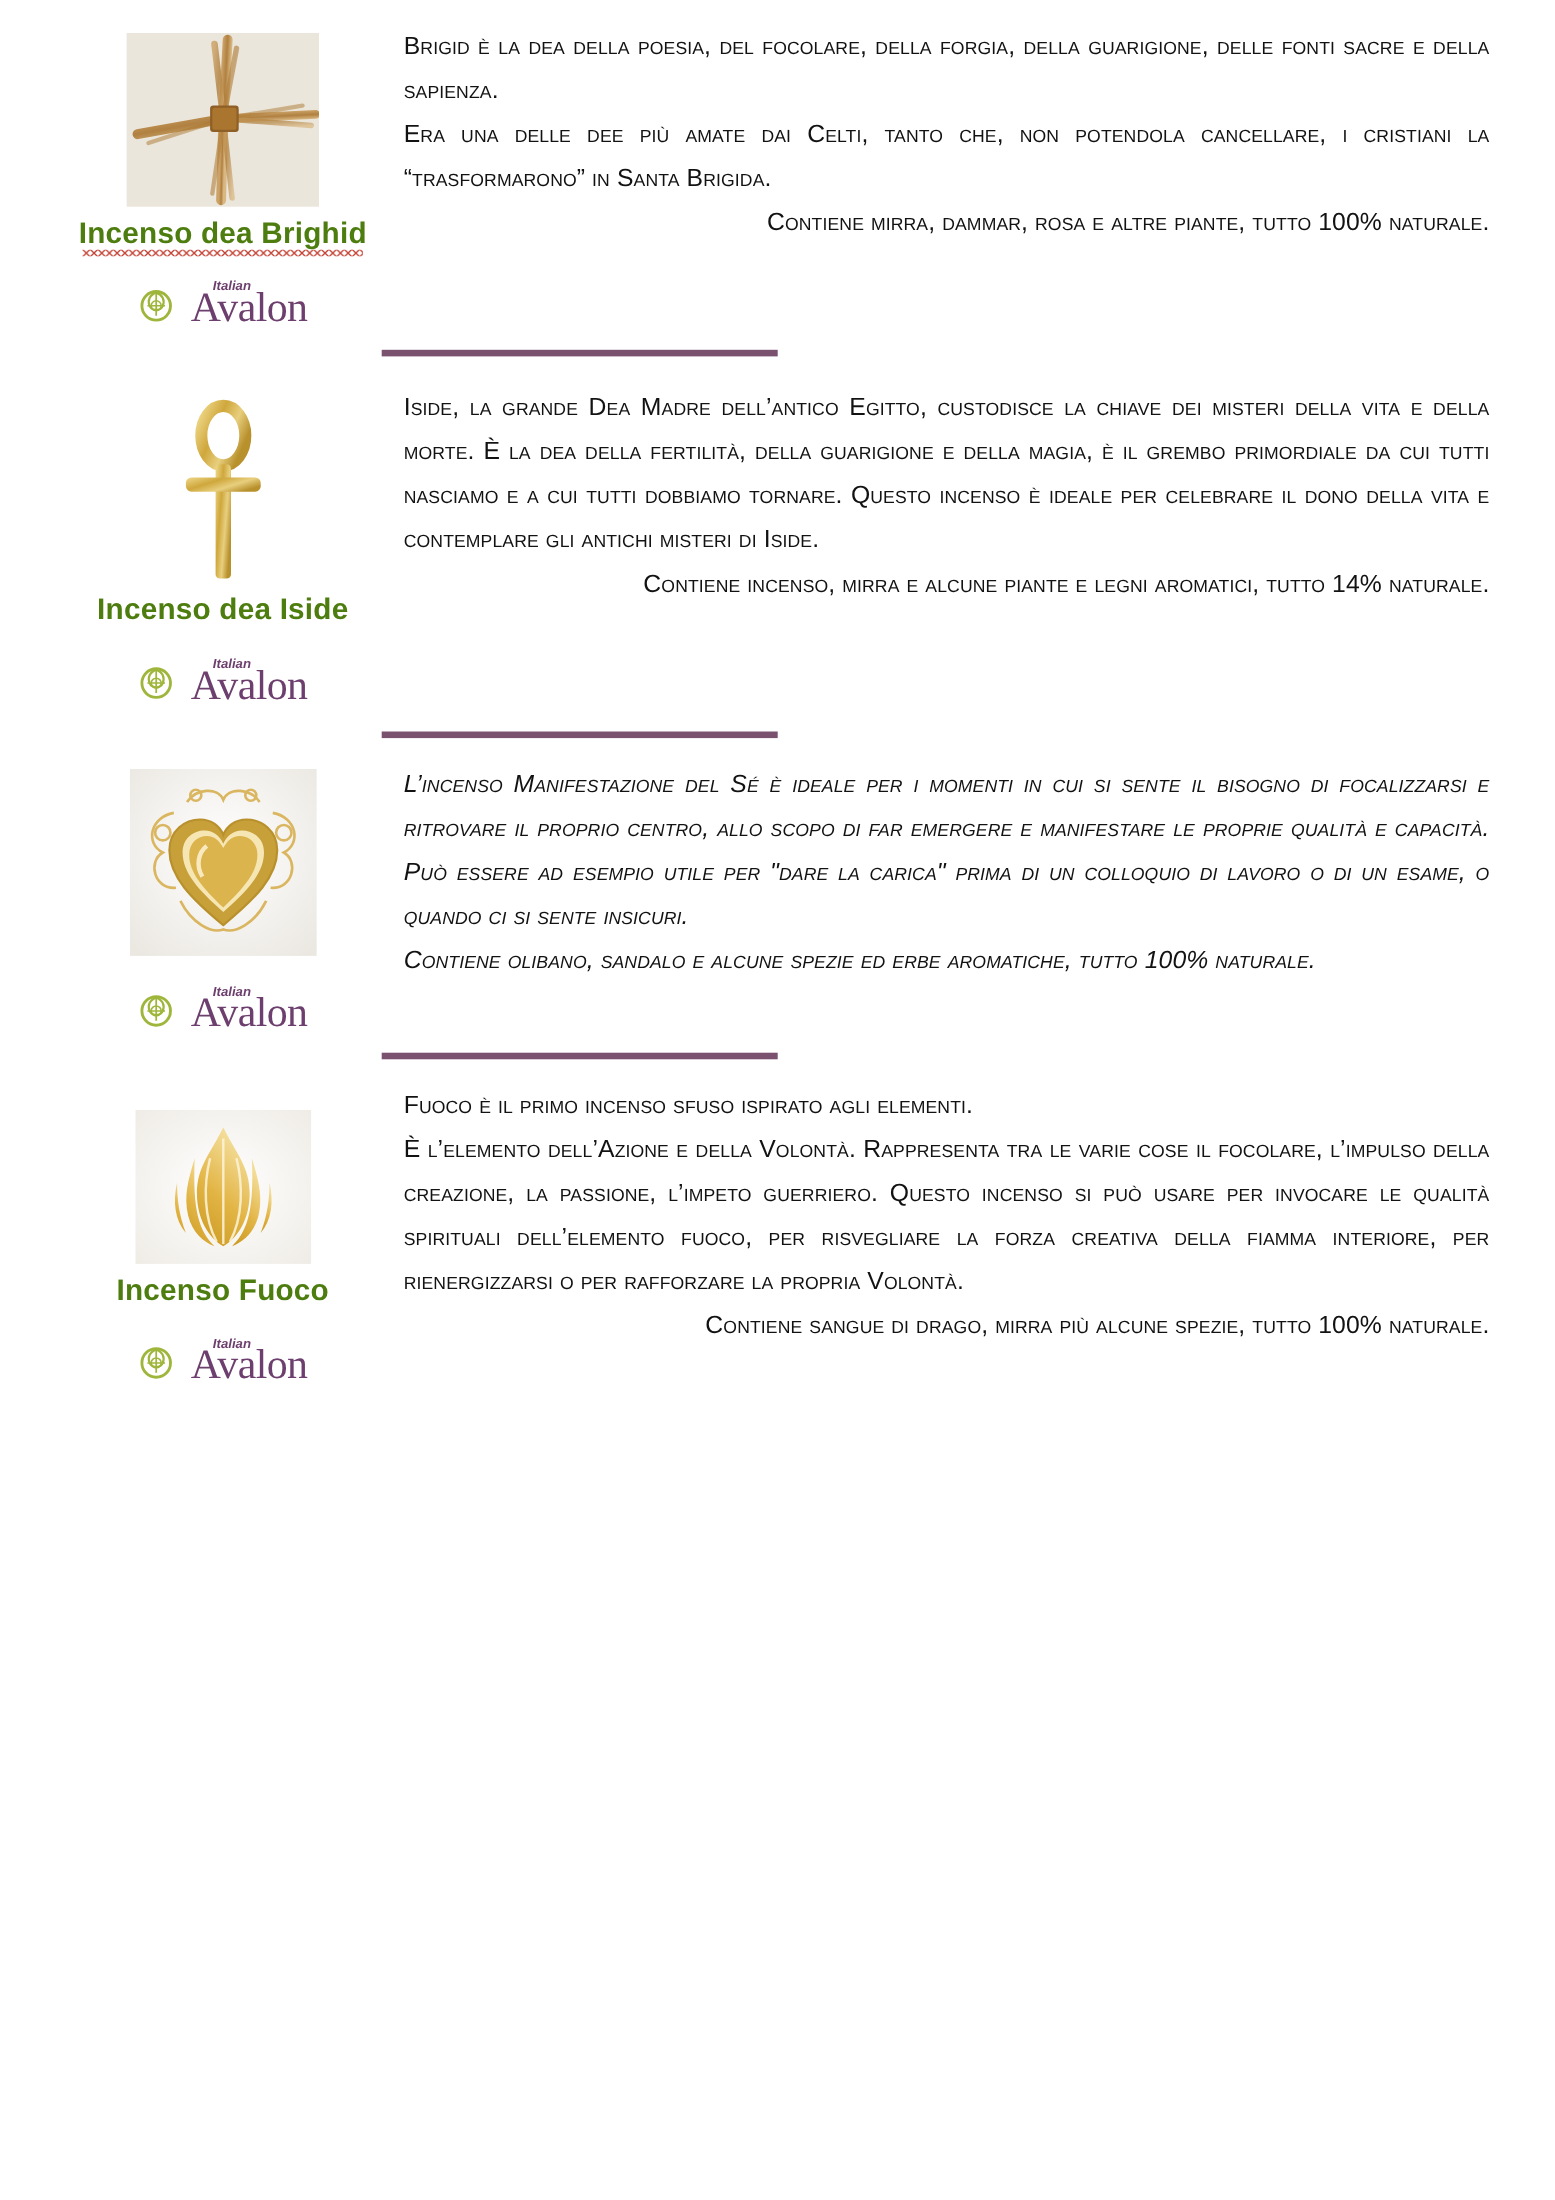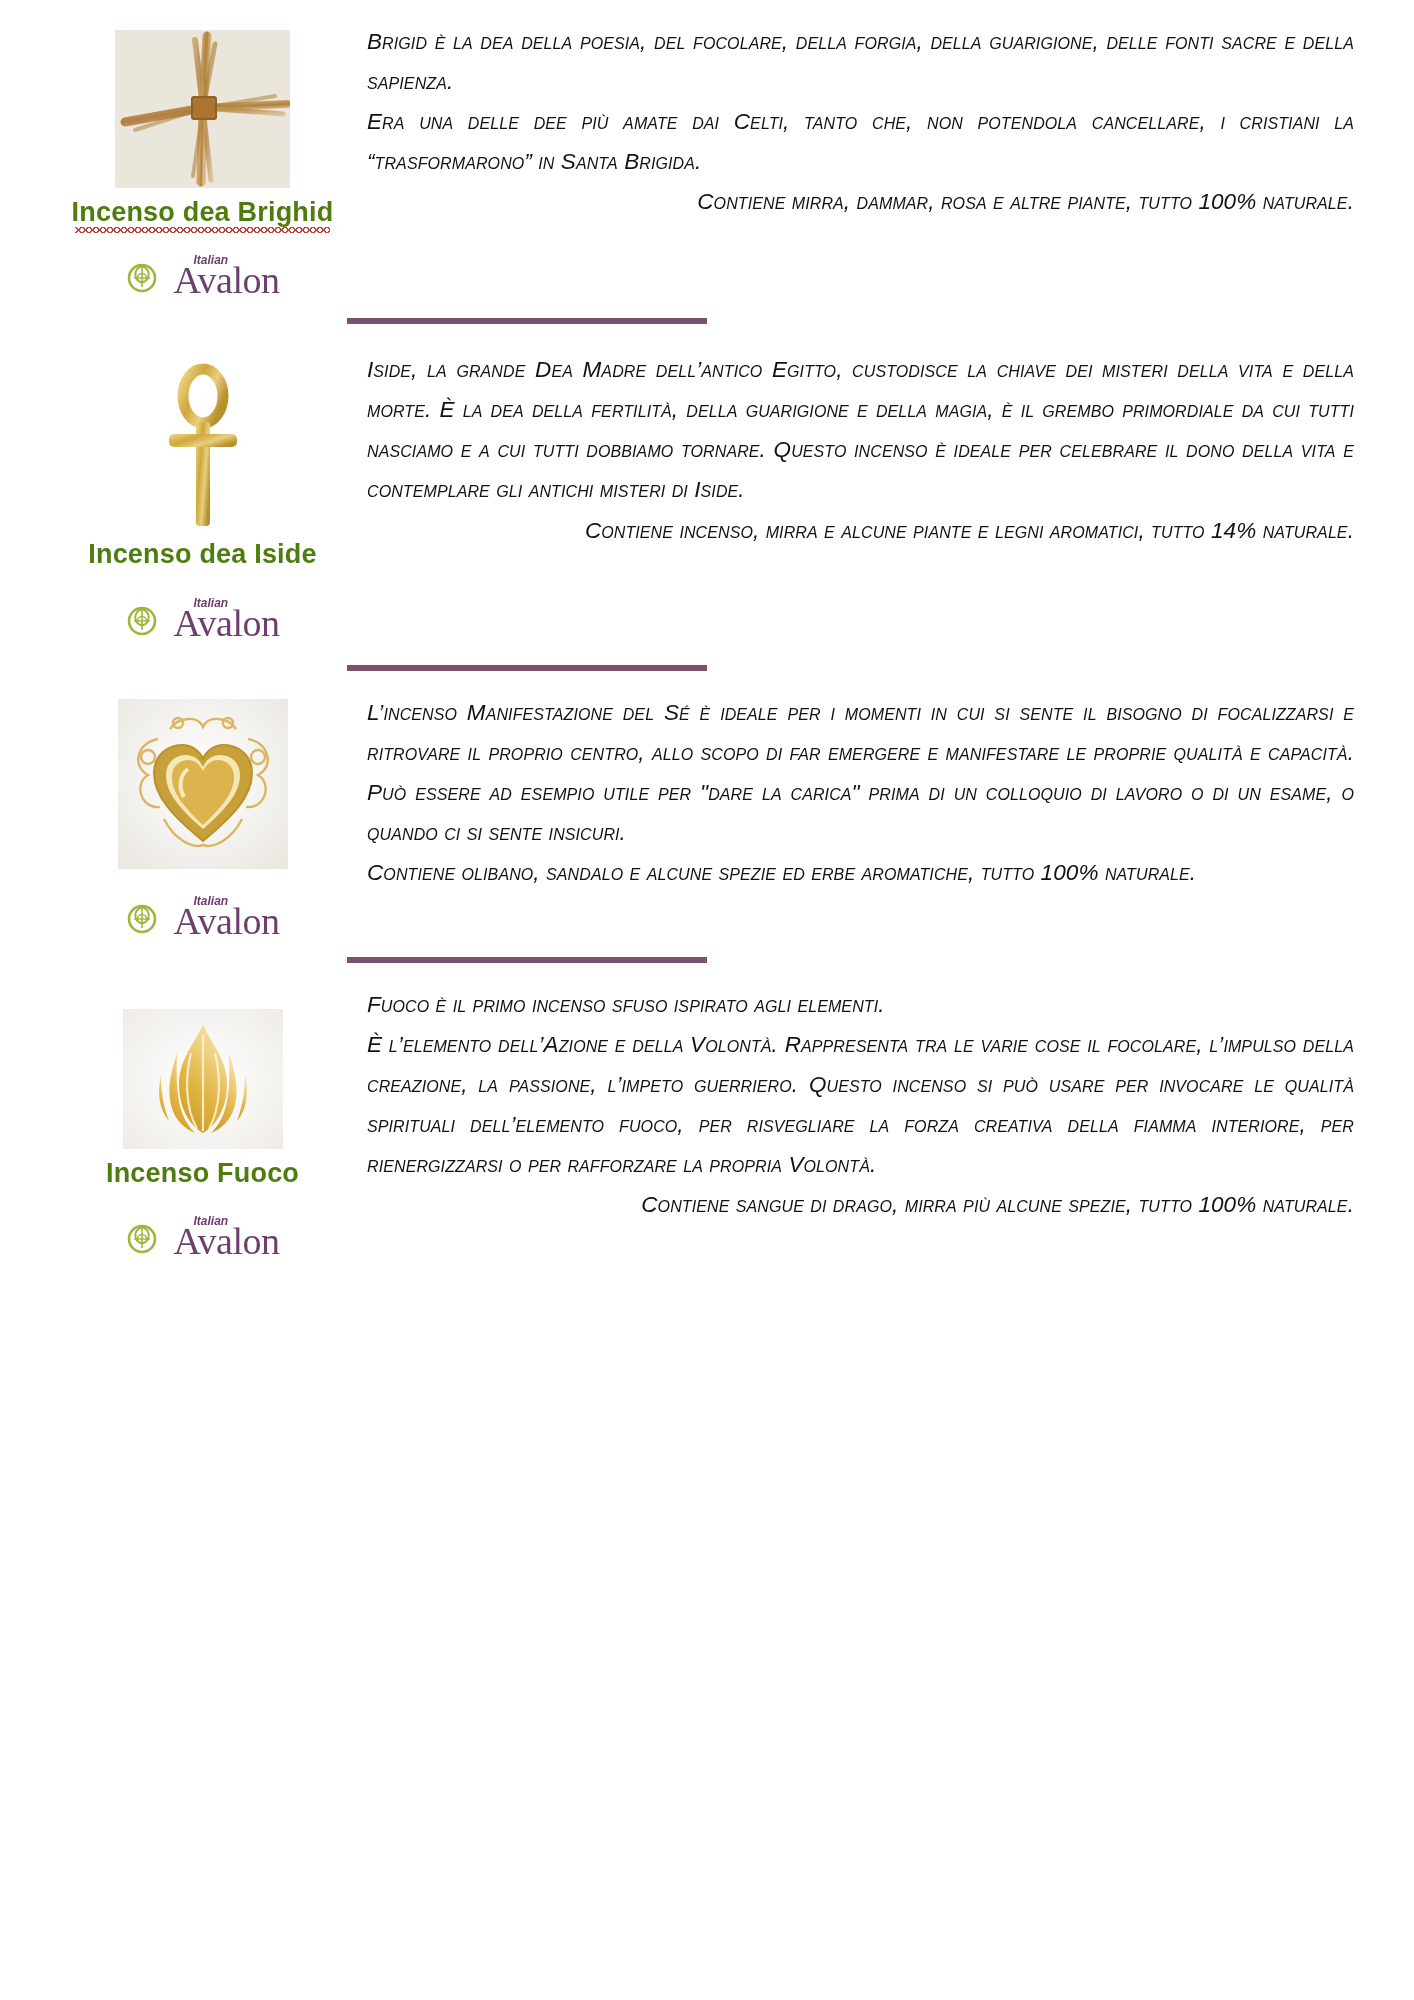--- a/index.html
+++ b/index.html
@@ -119,21 +119,20 @@
 
   
   .body-text {
     font-family: "Liberation Sans", sans-serif;
     font-size: 22.5px;
     line-height: 1.78;
     text-align: justify;
     color: #121212;
     font-variant: small-caps;
     letter-spacing: 0.1px;
-    font-style: italic;
   }
   .body-text.italic { font-style: italic; }
   .body-text p { margin: 0; }
   .body-text p.last { text-align: right; }
 
   
   .divider-wrap {
     padding-left: 347px;
     padding-right: 60px;
     box-sizing: border-box;

